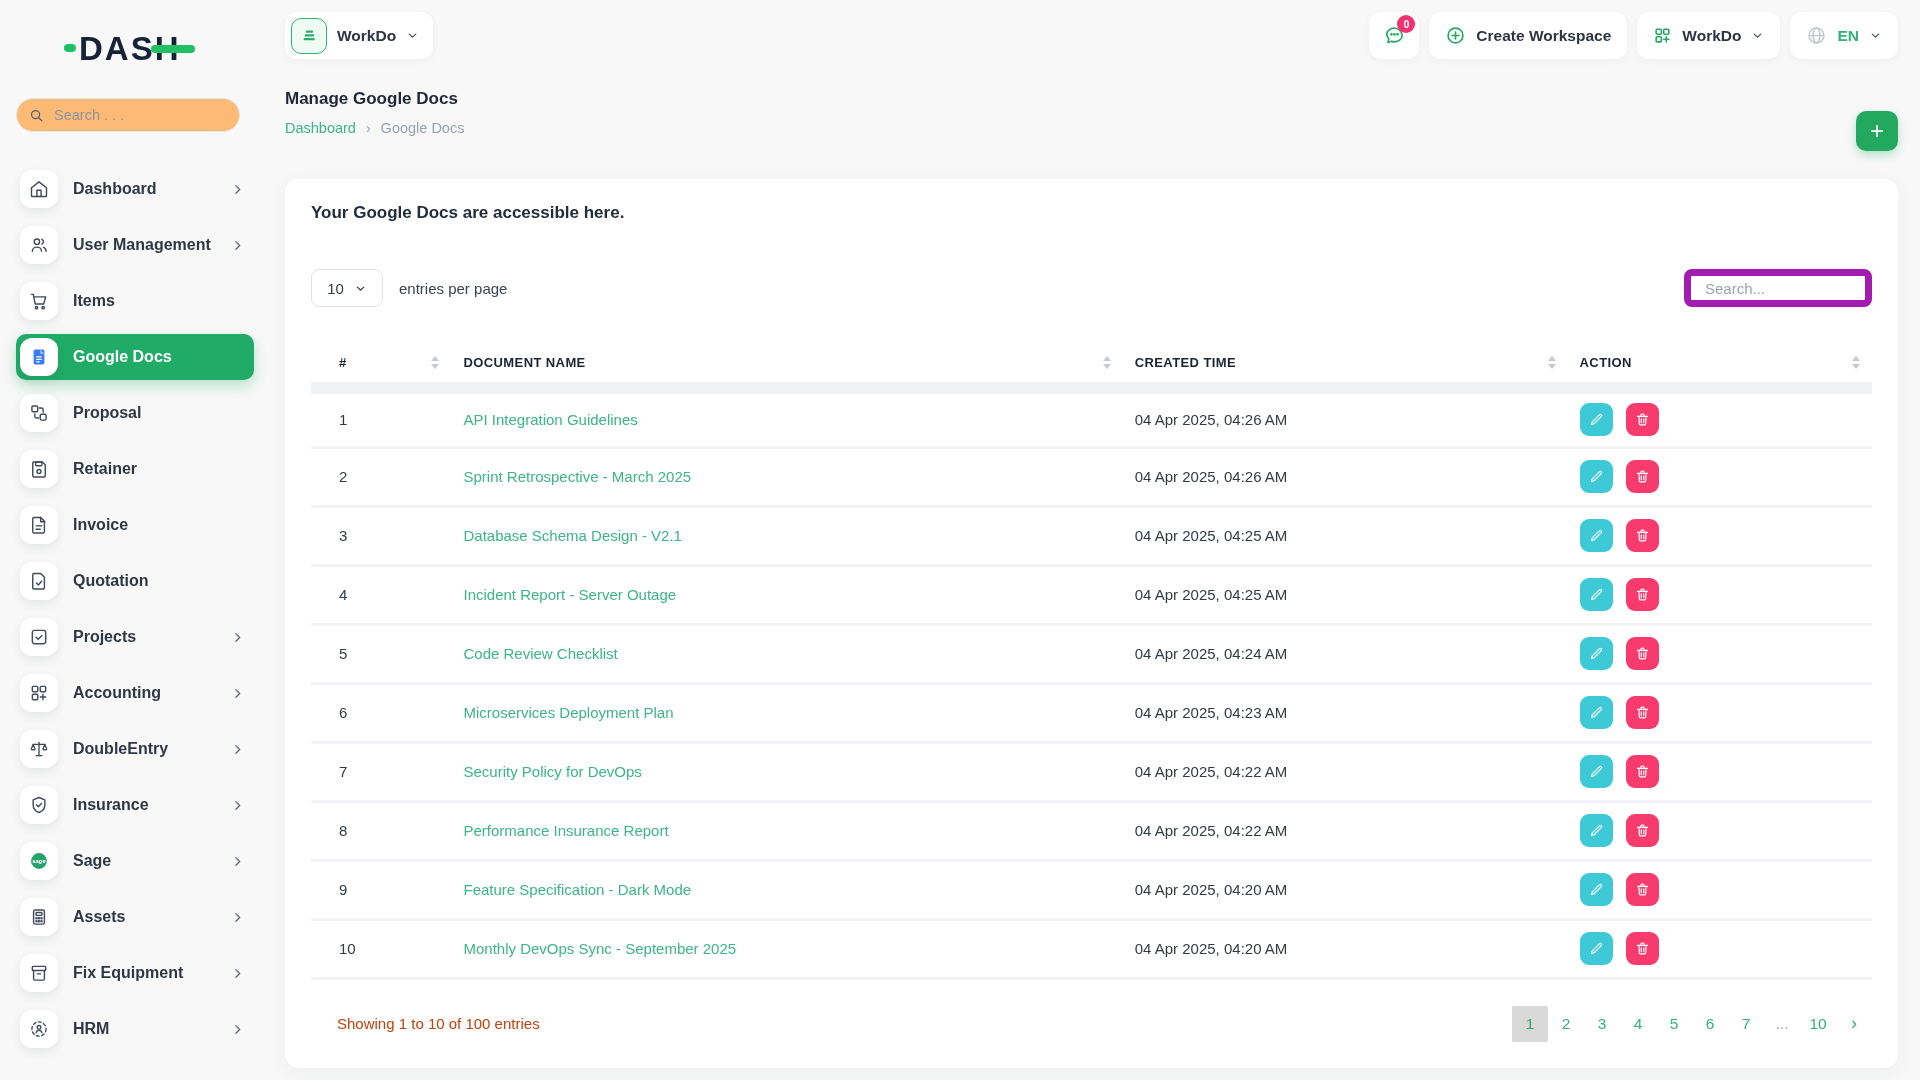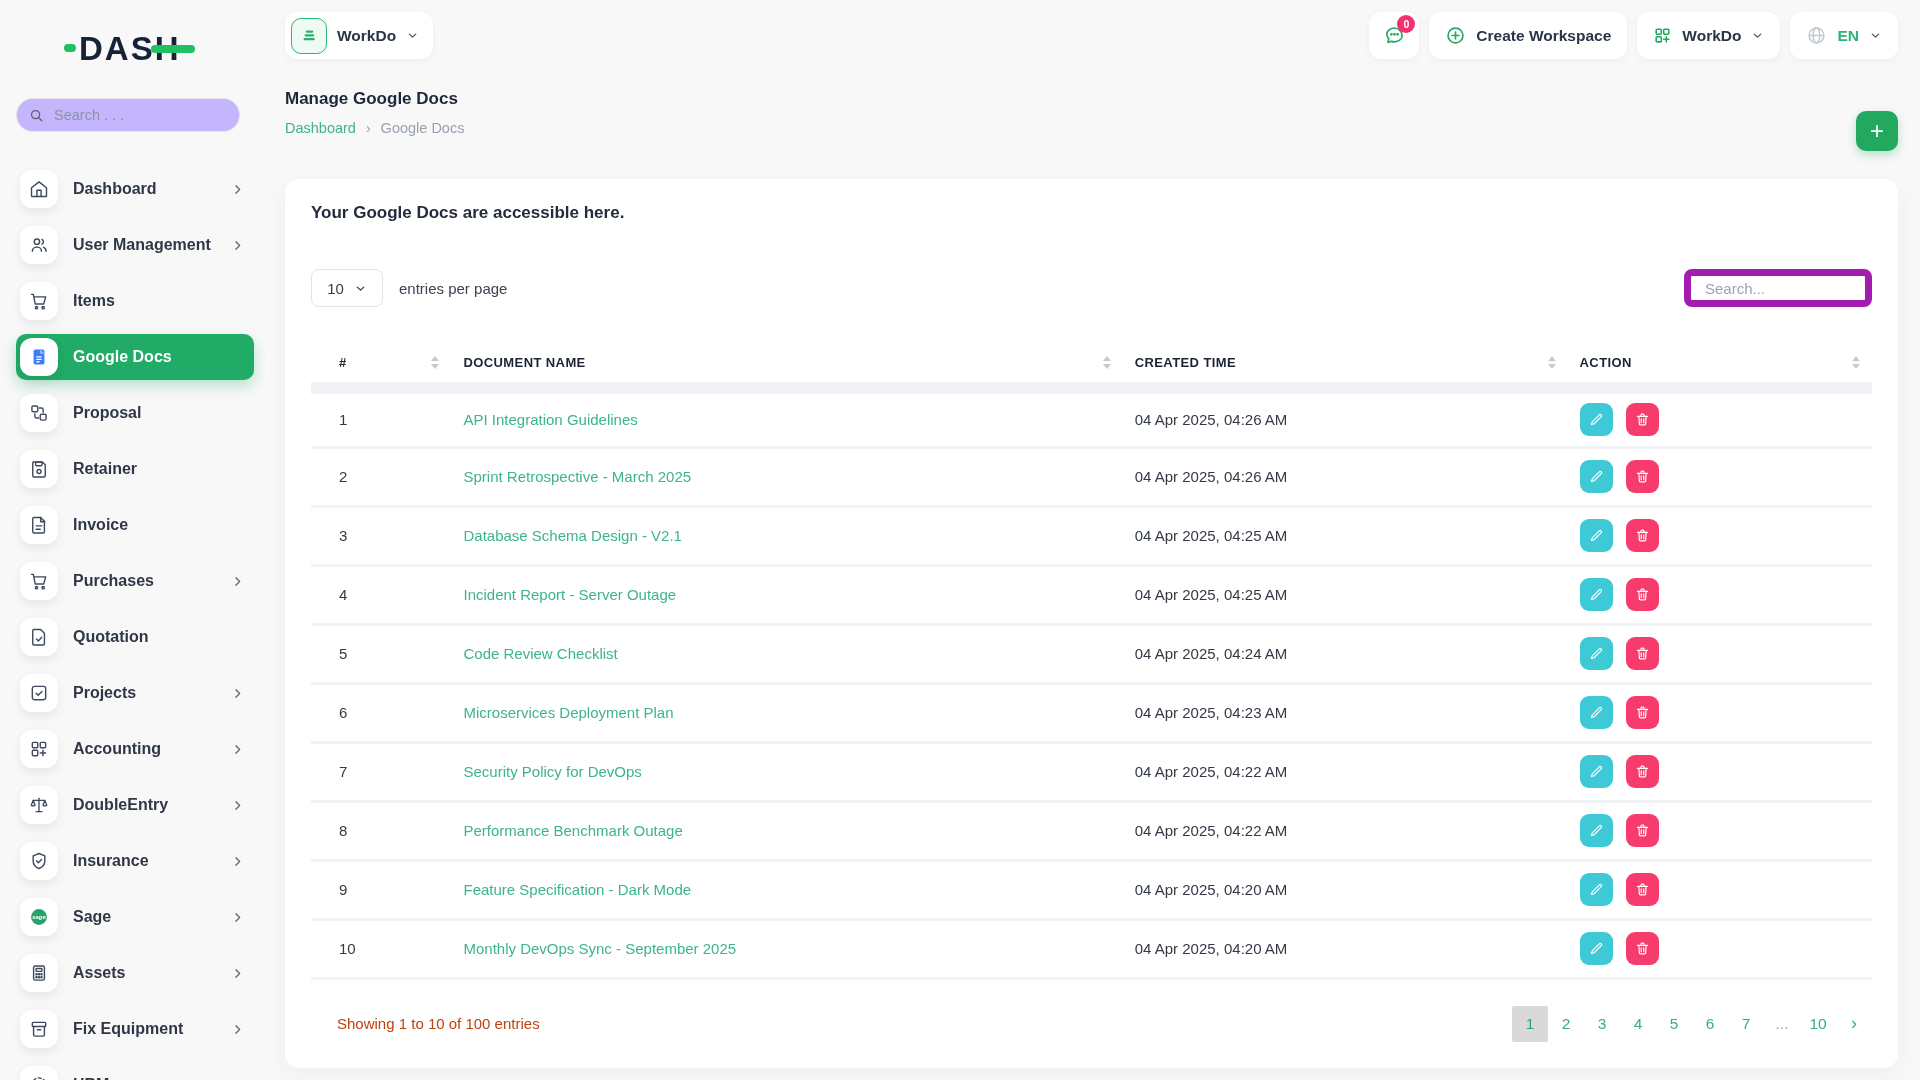--- a/index.html
+++ b/index.html
@@ -6,21 +6,21 @@
   html,body { margin:0; width:1920px; height:1080px; overflow:hidden;
     background:#f8f8f8; font-family:"Liberation Sans", sans-serif; }
   .app { display:flex; width:1920px; height:1080px; }
 
   
   .sidebar { flex:0 0 270px; width:270px; padding:22px 0 0 16px; }
   .logo { margin:6px 0 0 48px; display:flex; align-items:center; height:40px; position:relative; cursor:pointer; }
   .logo-dot { width:12px; height:8px; border-radius:4px; background:#22c065; margin-right:3px; }
   .logo-text { font-size:33px; font-weight:800; color:#152238; letter-spacing:2px; line-height:1; }
   .logo-bar { width:44px; height:8px; border-radius:4px; background:#22c065; margin-left:-30px; margin-top:2px; }
-  .side-search { margin:30px 0 0 0; width:224px; height:34px; border:1px solid #e3e6ea; background:#c4b5fd;
+  .side-search { margin:30px 0 0 0; width:224px; height:34px; border:1px solid #e3e6ea; background:#fdba74;
     border-radius:18px; display:flex; align-items:center; padding:0 12px; gap:8px; }
   .side-search svg { flex:0 0 auto; }
   .side-search input { border:none; outline:none; background:transparent; font-size:14.5px; color:#5f6775; width:100%; font-family:inherit; }
   .side-search input::placeholder { color:#8b93a2; }
   .nav { margin-top:34px; padding-right:16px; display:flex; flex-direction:column; }
   .nav-item { display:flex; align-items:center; height:46px; margin-bottom:10px; border-radius:10px;
     padding:0 10px 0 4px; cursor:pointer; }
   .nav-ico { width:38px; height:38px; border-radius:12px; background:#fff; box-shadow:0 4px 10px rgba(40,50,70,.09);
     display:flex; align-items:center; justify-content:center; margin-right:15px; flex:0 0 auto; }
   .nav-ico svg { width:20px; height:20px; }
@@ -195,33 +195,20 @@
           <svg viewBox="0 0 24 24" fill="none" stroke="#3f4a5c" stroke-width="1.7" stroke-linecap="round" stroke-linejoin="round">
               <path d="M6 3 h8 l4.5 4.5 V20 a1.5 1.5 0 0 1-1.5 1.5 h-11 A1.5 1.5 0 0 1 4.5 20 V4.5 A1.5 1.5 0 0 1 6 3 z"></path>
               <path d="M14 3 v5 h5"></path>
               <line x1="8.5" y1="13" x2="15.5" y2="13"></line>
               <line x1="8.5" y1="17" x2="13.5" y2="17"></line>
             </svg>
         </span>
         <span class="nav-label">Invoice</span>
       </div>
 
-      <div class="nav-item">
-        <span class="nav-ico">
-          <svg viewBox="0 0 24 24" fill="none" stroke="#3f4a5c" stroke-width="1.7" stroke-linecap="round" stroke-linejoin="round">
-              <circle cx="9" cy="20" r="1.4"></circle>
-              <circle cx="17" cy="20" r="1.4"></circle>
-              <path d="M3 4 h2.2 l2.2 11.5 h10.3 l2.3-8.5 H6"></path>
-            </svg>
-        </span>
-        <span class="nav-label">Purchases</span>
-        <svg class="nav-chev" width="13" height="13" viewBox="0 0 24 24" fill="none" stroke="#5f6b7c" stroke-width="2.4" stroke-linecap="round" stroke-linejoin="round">
-            <polyline points="9,5 16,12 9,19"></polyline>
-          </svg>
-      </div>
 
       <div class="nav-item">
         <span class="nav-ico">
           <svg viewBox="0 0 24 24" fill="none" stroke="#3f4a5c" stroke-width="1.7" stroke-linecap="round" stroke-linejoin="round">
               <path d="M6 3 h8 l4.5 4.5 V20 a1.5 1.5 0 0 1-1.5 1.5 h-11 A1.5 1.5 0 0 1 4.5 20 V4.5 A1.5 1.5 0 0 1 6 3 z"></path>
               <polyline points="9,14.5 11.2,16.7 15.2,12.4"></polyline>
             </svg>
         </span>
         <span class="nav-label">Quotation</span>
       </div>
@@ -642,21 +629,21 @@
                       <path d="M6.2 7 l.8 12.3 a1.5 1.5 0 0 0 1.5 1.4 h7 a1.5 1.5 0 0 0 1.5-1.4 L17.8 7"></path>
                       <line x1="10" y1="11" x2="10" y2="17"></line>
                       <line x1="14" y1="11" x2="14" y2="17"></line>
                     </svg>
                   </button>
                 </div>
               </td>
           </tr>
           <tr>
             <td class="col-idx">8</td>
-            <td><a class="doc-link">Performance Benchmark Outage</a></td>
+            <td><a class="doc-link">Performance Insurance Report</a></td>
             <td>04 Apr 2025, 04:22 AM</td>
             <td>
                 <div class="actions">
                   <button class="act edit">
                     <svg width="15" height="15" viewBox="0 0 24 24" fill="none" stroke="#fff" stroke-width="1.9" stroke-linecap="round" stroke-linejoin="round">
                       <path d="M4 20 l1.2-4.2 L16.5 4.5 a2.12 2.12 0 0 1 3 3 L8.2 18.8 Z"></path>
                     </svg>
                   </button>
                   <button class="act del">
                     <svg width="15" height="15" viewBox="0 0 24 24" fill="none" stroke="#fff" stroke-width="1.9" stroke-linecap="round" stroke-linejoin="round">

